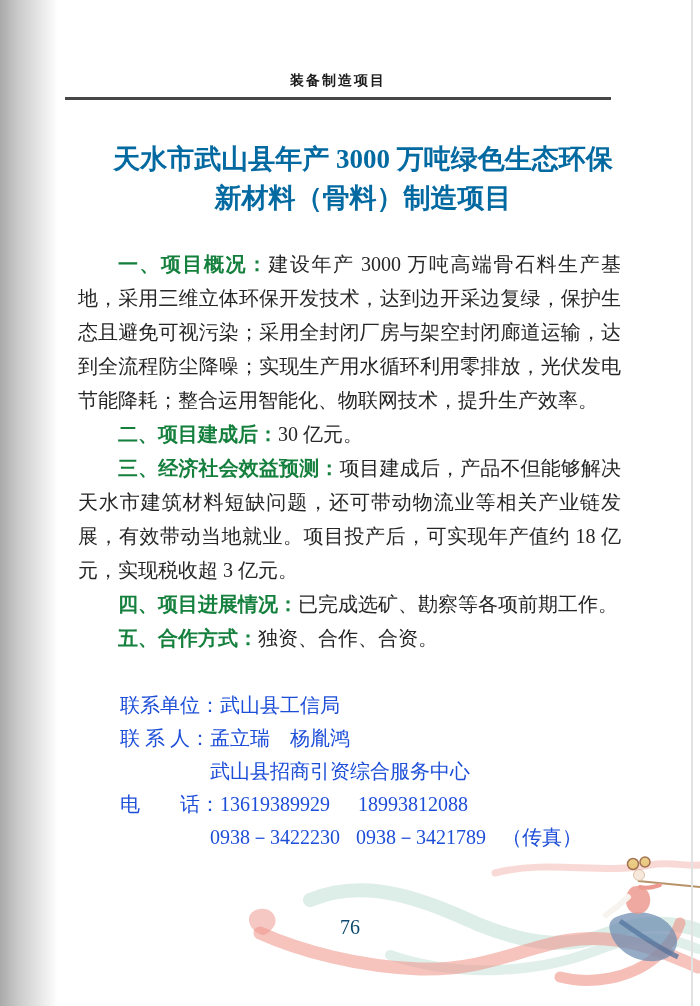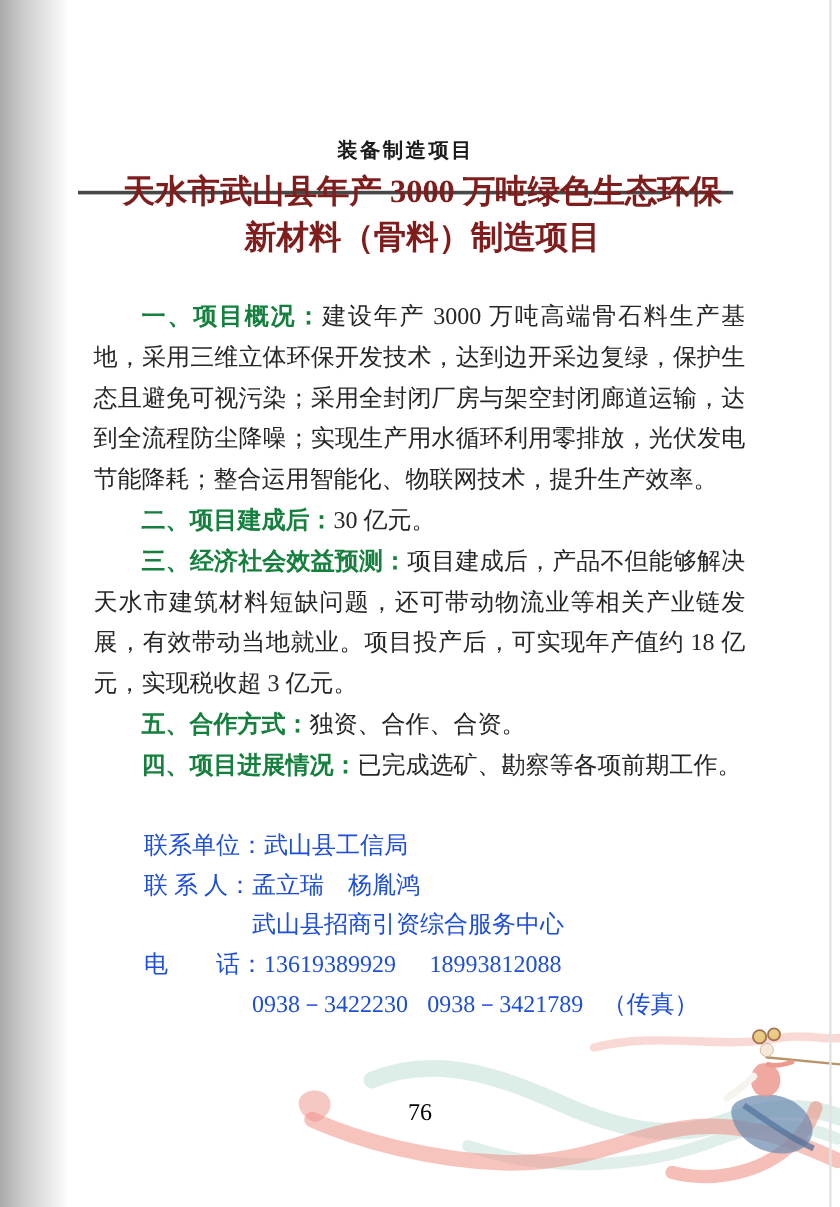--- a/index.html
+++ b/index.html
@@ -17,30 +17,29 @@
     background:linear-gradient(to right,#a9a9a9 0%,#c9c9c9 30%,rgba(255,255,255,0) 100%);
     z-index:5;pointer-events:none;
   }
   .edge-right{
     position:absolute;right:7px;top:0;bottom:0;width:2px;
     background:#e2e2e2;z-index:5;pointer-events:none;
   }
   
   .runhead{
     position:absolute;top:72px;left:65px;width:546px;
-    text-align:center;font-size:17px;font-weight:bold;color:#1c1c1c;
-    padding-bottom:22px;
+    text-align:center;font-size:14px;font-weight:bold;color:#1c1c1c;
+    padding-bottom:7px;
     border-bottom:3px solid #474747;
     letter-spacing:2px;
-    margin-top:42px;
   }
   
   .doc-title{
-    position:absolute;top:140px;left:72px;width:560px;
-    text-align:center;font-size:27px;font-weight:bold;color:#7f1d1d;
+    position:absolute;top:140px;left:83px;width:560px;
+    text-align:center;font-size:27px;font-weight:bold;color:#0369a1;
     line-height:39px;
   }
   
   .bodytext{
     position:absolute;top:247px;left:78px;width:543px;
     font-size:20px;line-height:34px;text-align:justify;color:#262626;
   }
   .bodytext p{margin:0;text-indent:2em;}
   .sec-label{
     font-family:"Liberation Sans","DejaVu Sans",sans-serif;
@@ -52,21 +51,21 @@
     font-size:20px;line-height:33px;color:#1d4ed8;
   }
   .c-row{display:flex;}
   .c-label{display:inline-block;min-width:90px;white-space:pre;flex:0 0 auto;}
   .c-value{white-space:pre;text-align:right;}
   .gap{display:inline-block;width:28px;}
   .gap-sm{display:inline-block;width:16px;}
   
   .pageno{
     position:absolute;top:916px;left:0;width:700px;
-    text-align:center;font-size:20px;color:#000000;z-index:3;
+    text-align:center;font-size:20px;color:#0c4a6e;z-index:3;
   }
   
   .artwork{
     position:absolute;left:240px;top:845px;width:460px;height:161px;
     z-index:1;pointer-events:none;
   }
 </style>
 </head>
 <body>
 
@@ -77,22 +76,22 @@
 
 <div class="doc-title">
   <span style="display:block">天水市武山县年产 3000 万吨绿色生态环保</span>
   <span style="display:block">新材料（骨料）制造项目</span>
 </div>
 
 <div class="bodytext">
   <p><span class="sec-label">一、项目概况：</span><span>建设年产 3000 万吨高端骨石料生产基地，采用三维立体环保开发技术，达到边开采边复绿，保护生态且避免可视污染；采用全封闭厂房与架空封闭廊道运输，达到全流程防尘降噪；实现生产用水循环利用零排放，光伏发电节能降耗；整合运用智能化、物联网技术，提升生产效率。</span></p>
   <p><span class="sec-label">二、项目建成后：</span><span>30 亿元。</span></p>
   <p><span class="sec-label">三、经济社会效益预测：</span><span>项目建成后，产品不但能够解决天水市建筑材料短缺问题，还可带动物流业等相关产业链发展，有效带动当地就业。项目投产后，可实现年产值约 18 亿元，实现税收超 3 亿元。</span></p>
+  <p><span class="sec-label">四、项目进展情况：</span><span>已完成选矿、勘察等各项前期工作。</span></p>
   <p><span class="sec-label">五、合作方式：</span><span>独资、合作、合资。</span></p>
-  <p><span class="sec-label">四、项目进展情况：</span><span>已完成选矿、勘察等各项前期工作。</span></p>
 </div>
 
 <div class="contacts">
   <div class="c-row">
     <span class="c-label">联系单位：</span>
     <span class="c-value">武山县工信局</span>
   </div>
   <div class="c-row">
     <span class="c-label">联 系 人：</span>
     <span class="c-value">孟立瑞　杨胤鸿</span>

